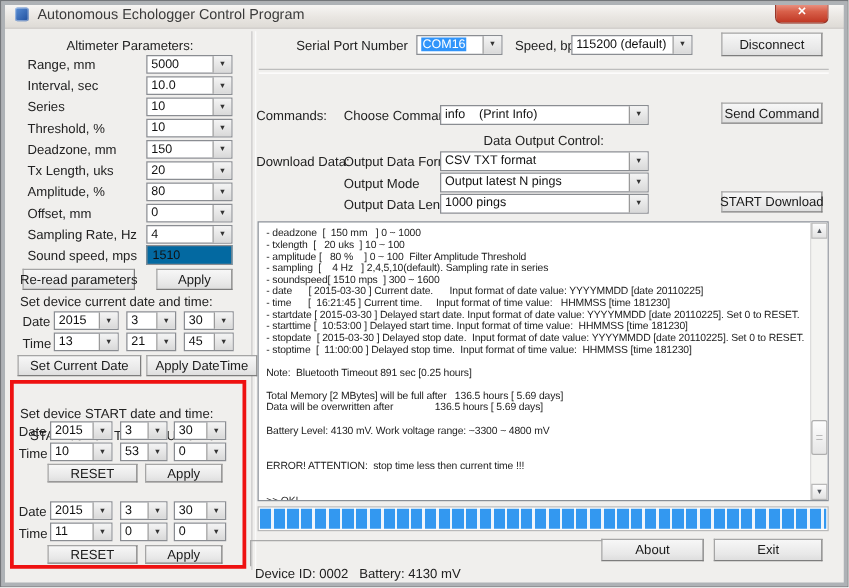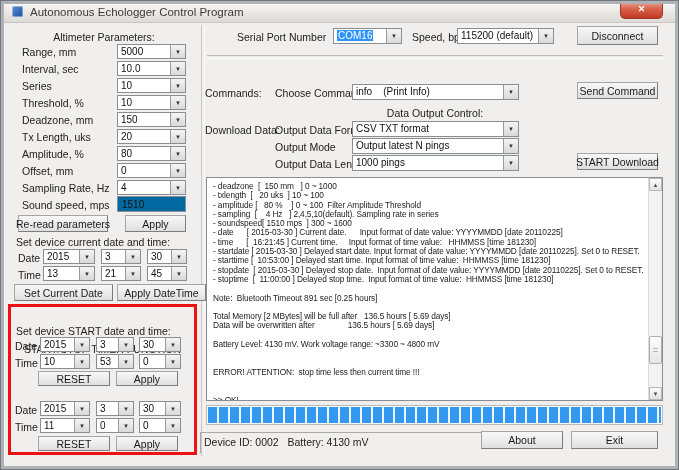--- a/index.html
+++ b/index.html
@@ -38,21 +38,21 @@
     border:1px solid #b9b9b9;box-sizing:border-box;display:flex;align-items:center;justify-content:center;
     font-size:6px;color:#4d5259;cursor:pointer;}
   .scroll-thumb{position:absolute;left:0;width:13px;height:28px;box-sizing:border-box;
     background:linear-gradient(#fdfdfd,#e6e6e6);border:1px solid #aeaeae;border-radius:2px;cursor:pointer;}
   .scroll-thumb:after{content:"";position:absolute;left:3px;right:3px;top:11px;height:5px;
     background:repeating-linear-gradient(#b9b9b9 0 1px,transparent 1px 3px);}
   .progress{position:absolute;box-sizing:border-box;border:1px solid #b9b9b9;background:#fdfdfd;padding:1px;}
   .progress .fill{width:100%;height:100%;
     background:repeating-linear-gradient(90deg,#3398f0 0 9px,#eef5fc 9px 11px);}
   .status-panel{position:absolute;border-top:1px solid #a9a9a9;border-left:1px solid #a9a9a9;box-sizing:border-box;}
-  .status-panel .txt{font-size:10.5px;color:#222;padding:3px 0 0 3px;white-space:pre;}
+  .status-panel .txt{font-size:10.5px;color:#222;padding:3px 0 0 3px;white-space:pre;margin-top:17px;}
 </style>
 </head>
 <body>
 
 <div class="window">
   <div class="frame"></div>
 
   <div class="titlebar">
     <div class="app-icon"></div>
     <div class="title-text">Autonomous Echologger Control Program</div>

